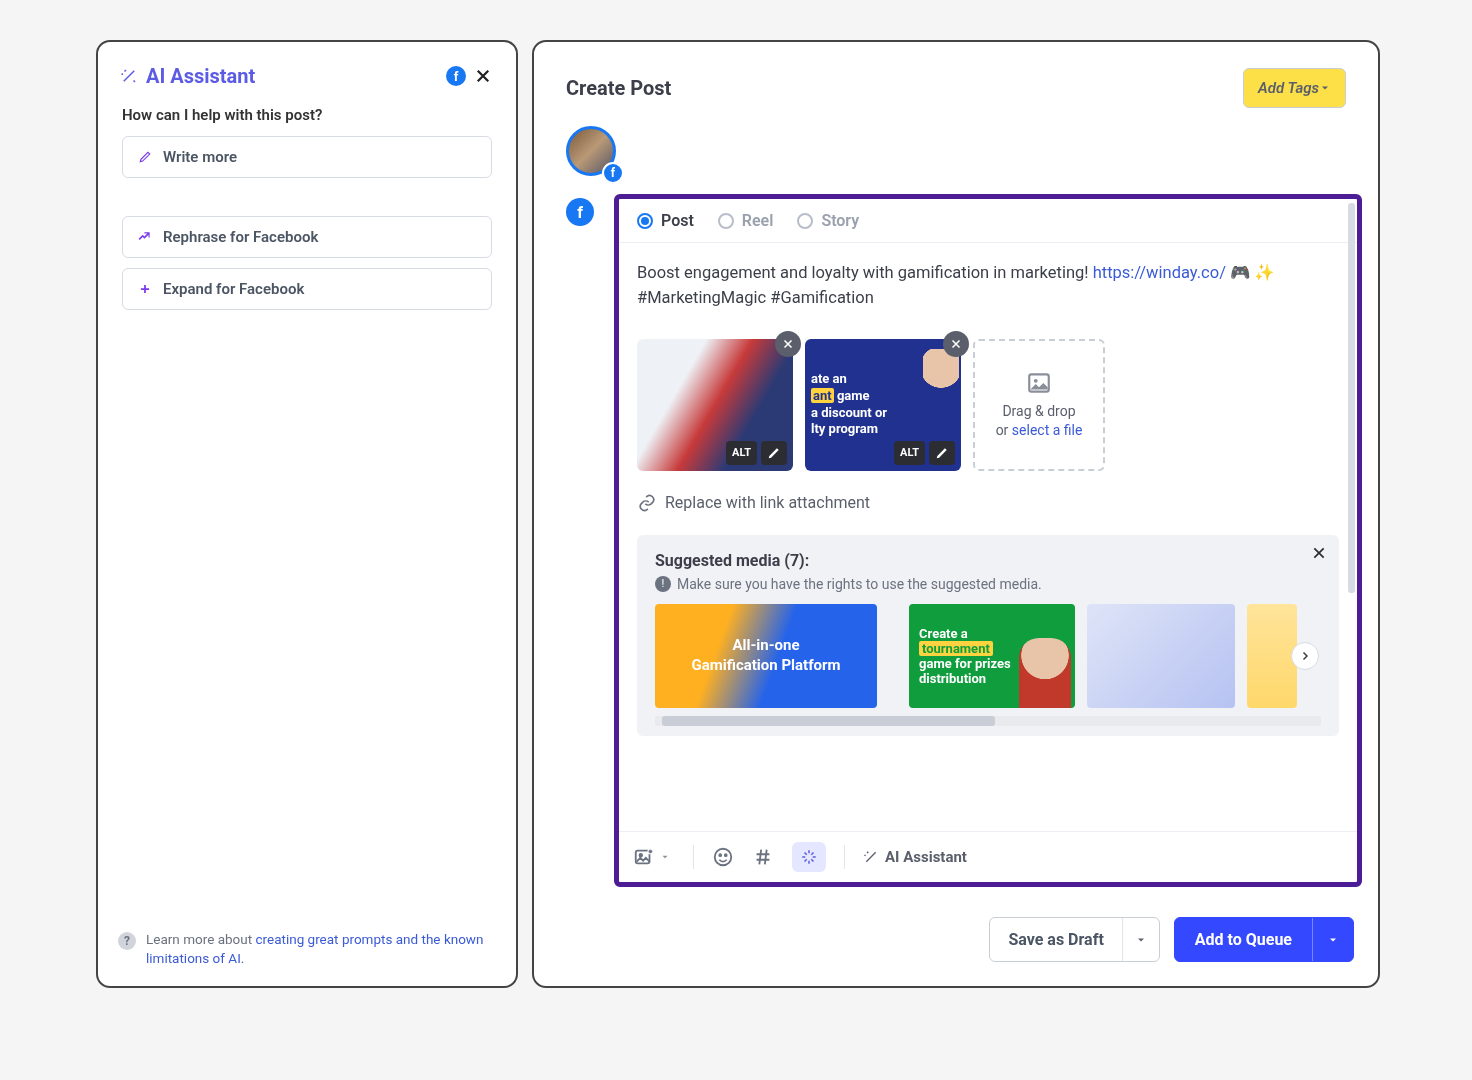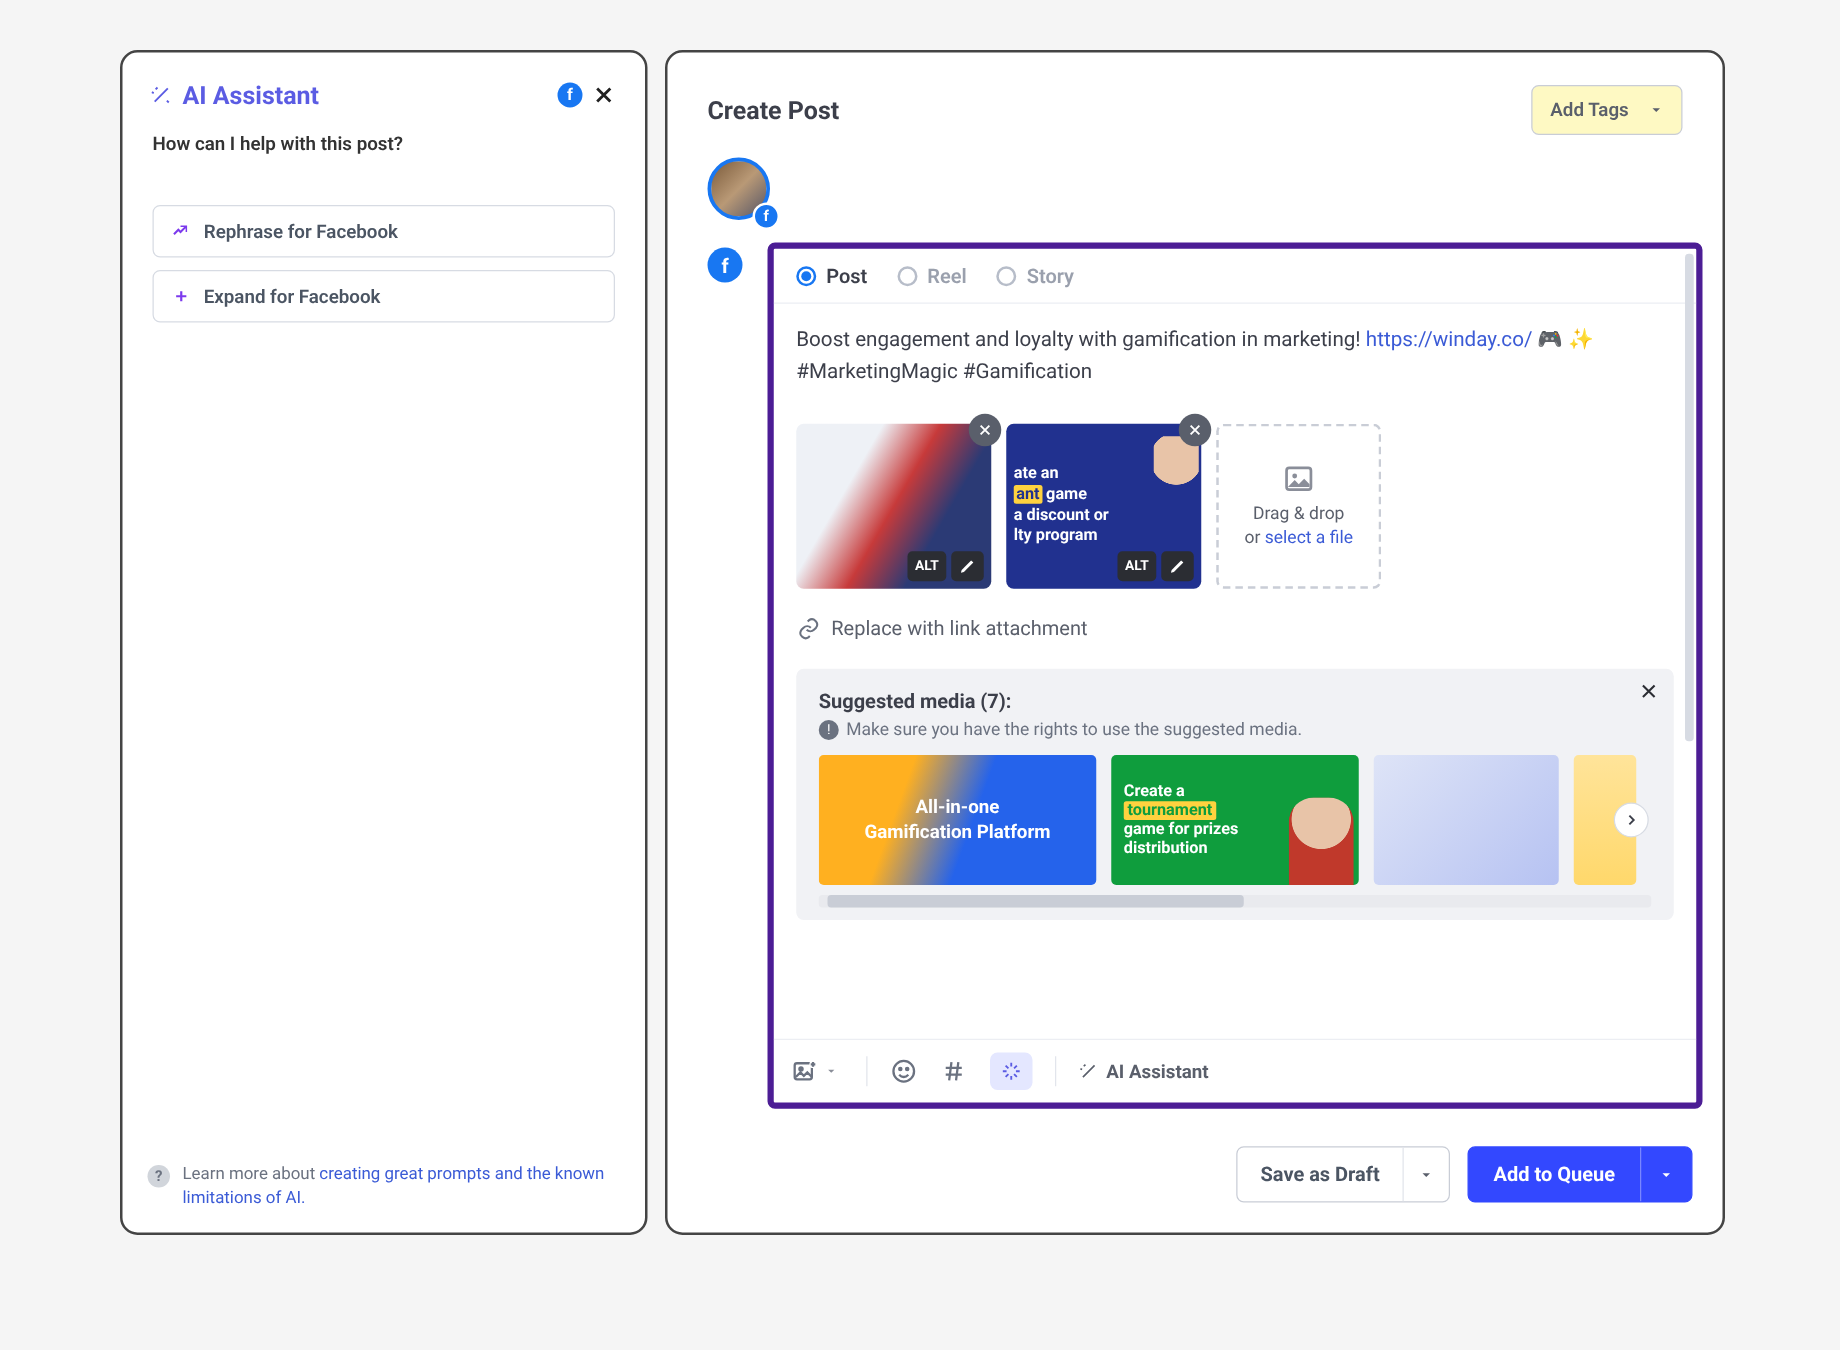--- a/index.html
+++ b/index.html
@@ -18,21 +18,21 @@
     .opts { padding: 6px 24px; display: flex; flex-direction: column; gap: 10px; }
     .opt-gap { height: 18px; }
     .opt { border: 1px solid #d7dbe3; border-radius: 6px; padding: 11px 14px; display: flex; align-items: center; gap: 10px; cursor: pointer; font-size: 15px; color: #4b5563; font-weight: 600; }
     .opt .ico { width: 16px; height: 16px; display: flex; align-items: center; justify-content: center; color: #7c3aed; font-size: 14px; }
     .ai-foot { margin-top: auto; padding: 14px 20px 18px; display: flex; gap: 10px; align-items: flex-start; font-size: 13.5px; color: #6b7280; line-height: 1.4; border-top: 0; }
     .ai-foot .qmark { width: 18px; height: 18px; border-radius: 50%; background: #d1d5db; color: #6b7280; display: flex; align-items: center; justify-content: center; font-size: 12px; font-weight: 700; flex-shrink: 0; margin-top: 2px; }
     .ai-foot a { color: #3b5bd6; text-decoration: none; }
     
     .cp-head { display: flex; align-items: center; justify-content: space-between; padding: 26px 32px 10px; }
     .cp-title { font-size: 20px; font-weight: 700; color: #3c3f4a; }
-    .add-tags { border: 1px solid #c9cdd6; border-radius: 6px; padding: 10px 14px; color: #5a5f6b; font-weight: 600; font-size: 15px; display: flex; align-items: center; gap: 16px; cursor: pointer; background: #fef9c3; }
+    .add-tags { border: 1px solid #c9cdd6; border-radius: 6px; padding: 10px 14px; color: #5a5f6b; font-weight: 600; font-size: 15px; display: flex; align-items: center; gap: 0; cursor: pointer; background: #fde047; font-style: italic; }
     .network { padding: 8px 32px 4px; }
     .avatar-wrap { position: relative; width: 54px; height: 54px; }
     .avatar { width: 50px; height: 50px; border-radius: 50%; border: 3px solid #1877F2; background: linear-gradient(135deg,#7a5a3a,#b99976,#556); }
     .avatar-badge { position: absolute; right: -4px; bottom: -4px; width: 22px; height: 22px; border-radius: 50%; background: #1877F2; border: 2px solid #fff; color: #fff; display: flex; align-items: center; justify-content: center; font-size: 12px; font-weight: 700; }
     .compose-row { display: flex; gap: 18px; padding: 10px 16px 10px 32px; flex: 1; min-height: 0; }
     .rail { width: 30px; padding-top: 4px; }
     .rail .fb { width: 28px; height: 28px; border-radius: 50%; background: #1877F2; color: #fff; display: flex; align-items: center; justify-content: center; font-weight: 700; }
     .editor-col { flex: 1; display: flex; flex-direction: column; min-height: 0; }
     .editor-box { border: 5px solid #4c1d95; border-radius: 6px; flex: 1; display: flex; flex-direction: column; overflow: hidden; position: relative; }
     .tabs { display: flex; gap: 24px; padding: 12px 18px; border-bottom: 1px solid #eceef3; }
@@ -59,21 +59,21 @@
     .drop-tile a { color: #3b5bd6; text-decoration: none; }
     .replace-row { display: flex; align-items: center; gap: 8px; margin-top: 22px; color: #5a5f6b; font-size: 16px; cursor: pointer; }
     .suggest-box { margin-top: 22px; background: #f1f2f5; border-radius: 6px; padding: 16px 18px 10px; position: relative; }
     .sb-title { font-weight: 700; font-size: 16px; color: #3c3f4a; }
     .sb-close { position: absolute; top: 10px; right: 12px; cursor: pointer; color: #3c3f4a; font-weight: 700; }
     .sb-hint { display: flex; align-items: center; gap: 6px; color: #6b7280; font-size: 14px; margin-top: 6px; }
     .sb-hint .bang { width: 16px; height: 16px; border-radius: 50%; background: #6b7280; color: #fff; display: flex; align-items: center; justify-content: center; font-size: 11px; }
     .sb-row { position: relative; display: flex; gap: 12px; margin-top: 12px; overflow: hidden; align-items: stretch; }
     .sg { height: 104px; border-radius: 4px; flex-shrink: 0; display: flex; align-items: center; justify-content: center; padding: 10px; color: #fff; font-weight: 700; text-align: center; cursor: pointer; }
     .sg1 { width: 222px; background: linear-gradient(110deg,#ffb020 30%,#2563eb 55%); font-size: 15px; line-height: 1.3; }
-    .sg2 { width: 198px; background: #0f9d3d; font-size: 13px; text-align: left; justify-content: flex-start; position: relative; }
+    .sg2 { width: 166px; background: #0f9d3d; font-size: 13px; text-align: left; justify-content: flex-start; position: relative; margin-left: 20px; }
     .sg2 .hl { background: #ffd23f; color: #0f9d3d; padding: 0 3px; border-radius: 2px; }
     .sg2 .face2 { position: absolute; right: 4px; bottom: 0; width: 52px; height: 70px; background: radial-gradient(circle at 50% 25%, #e8c4a8 40%, transparent 41%), #c0392b; border-radius: 20px 20px 0 0; }
     .sg3 { width: 148px; background: linear-gradient(135deg,#dee4f7,#b6c2f2); }
     .sg4 { width: 50px; background: linear-gradient(180deg,#ffe49a,#ffd86b); }
     .sb-next { position: absolute; right: 2px; top: 50%; transform: translateY(-50%); width: 28px; height: 28px; border-radius: 50%; background: #fff; border: 1px solid #d7dbe3; display: flex; align-items: center; justify-content: center; cursor: pointer; color: #3c3f4a; font-size: 14px; }
     .hscroll { height: 10px; background: #e9eaee; margin-top: 8px; border-radius: 3px; position: relative; }
     .hscroll::after { content: ''; position: absolute; left: 1%; width: 50%; top: 0; bottom: 0; background: #c9cdd6; border-radius: 3px; }
     .toolbar { border-top: 1px solid #eceef3; padding: 10px 14px; display: flex; align-items: center; gap: 18px; color: #6b7280; }
     .tb-btn { cursor: pointer; display: flex; align-items: center; gap: 4px; font-size: 18px; color: #6b7280; }
     .img-btn-wrap { display: flex; align-items: center; }
@@ -112,20 +112,28 @@
         <div class="fb-badge">f</div>
         <div class="close-x">
           <svg width="18" height="18" viewBox="0 0 24 24" stroke="#222" stroke-width="3" fill="none">
               <path d="M5 5l14 14M19 5L5 19"></path>
             </svg>
         </div>
       </div>
     </div>
     <div class="ai-q">How can I help with this post?</div>
     <div class="opts">
+      <div class="opt">
+        <span class="ico">
+          <svg width="14" height="14" viewBox="0 0 24 24" fill="none" stroke="#7c3aed" stroke-width="2">
+              <path d="M4 20l4-1L20 7l-3-3L5 16l-1 4z"></path>
+            </svg>
+        </span>
+        <span>Write more</span>
+      </div>
       <div class="opt-gap"></div>
       <div class="opt">
         <span class="ico">
           <svg width="14" height="14" viewBox="0 0 24 24" fill="#7c3aed">
               <path d="M3 17l5-5 3 3 7-7v5h2V4h-9v2h5l-5 5-3-3-7 7z"></path>
             </svg>
         </span>
         <span>Rephrase for Facebook</span>
       </div>
       <div class="opt">

